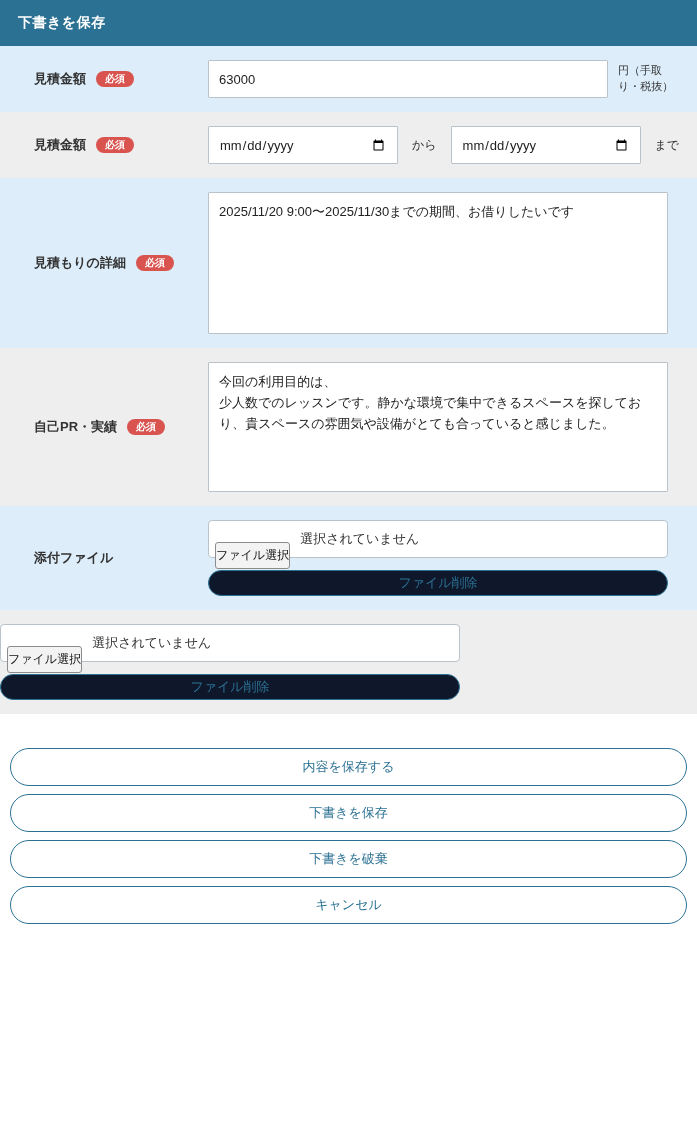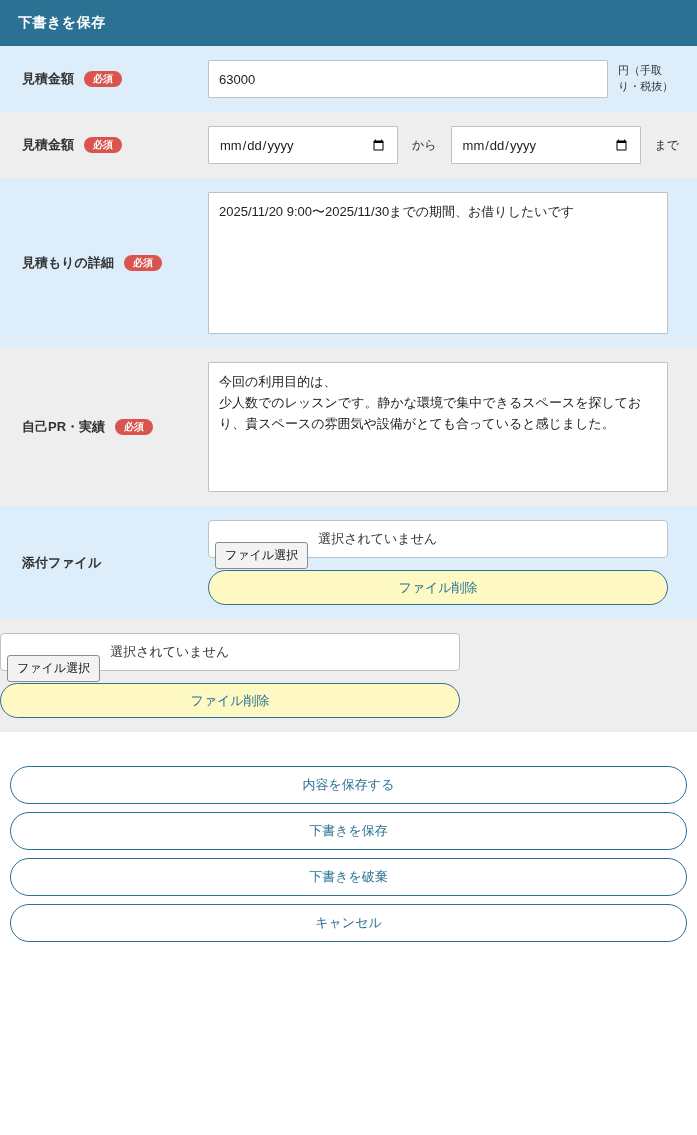--- a/index.html
+++ b/index.html
@@ -29,21 +29,21 @@
     width: 697px;
   }
   .row-blue   { background: #ddeefa; }
   .row-grey   { background: #eeeeee; }
 
   .row-label {
     width: 208px;
     flex: 0 0 208px;
     display: flex;
     align-items: center;
-    padding: 0 0 0 22px;
+    padding: 0 0 0 34px;
     font-size: 13px;
     font-weight: bold;
     color: #333;
   }
   .row-body {
     flex: 1 1 auto;
     display: flex;
     align-items: center;
     padding: 14px 0 14px 0;
     position: relative;
@@ -124,40 +124,40 @@
     background: #fff;
     height: 38px;
     padding: 0 0 0 6px;
     font-size: 13px;
   }
   .file-btn {
     border: 1px solid #8c8c8c;
     background: #f3f3f3;
     border-radius: 3px;
     font-size: 12px;
-    padding: 4px 9px;
+    padding: 4px 0;
     color: #111;
     font-family: "Liberation Sans", "DejaVu Sans", sans-serif;
     cursor: pointer;
     margin-top: 32px;
   }
   .file-name {
     margin-left: 10px;
     color: #333;
     font-size: 13px;
   }
   .outline-btn {
     display: flex;
     align-items: center;
     justify-content: center;
     width: 100%;
-    height: 35px;
+    height: 26px;
     border: 1px solid #2b7193;
     border-radius: 20px;
-    background: #fef9c3;
+    background: #0f172a;
     color: #2b7193;
     font-size: 13px;
     cursor: pointer;
     font-family: "Liberation Sans", "DejaVu Sans", sans-serif;
   }
 
   
   .actions {
     padding: 34px 10px 10px 10px;
     display: flex;

